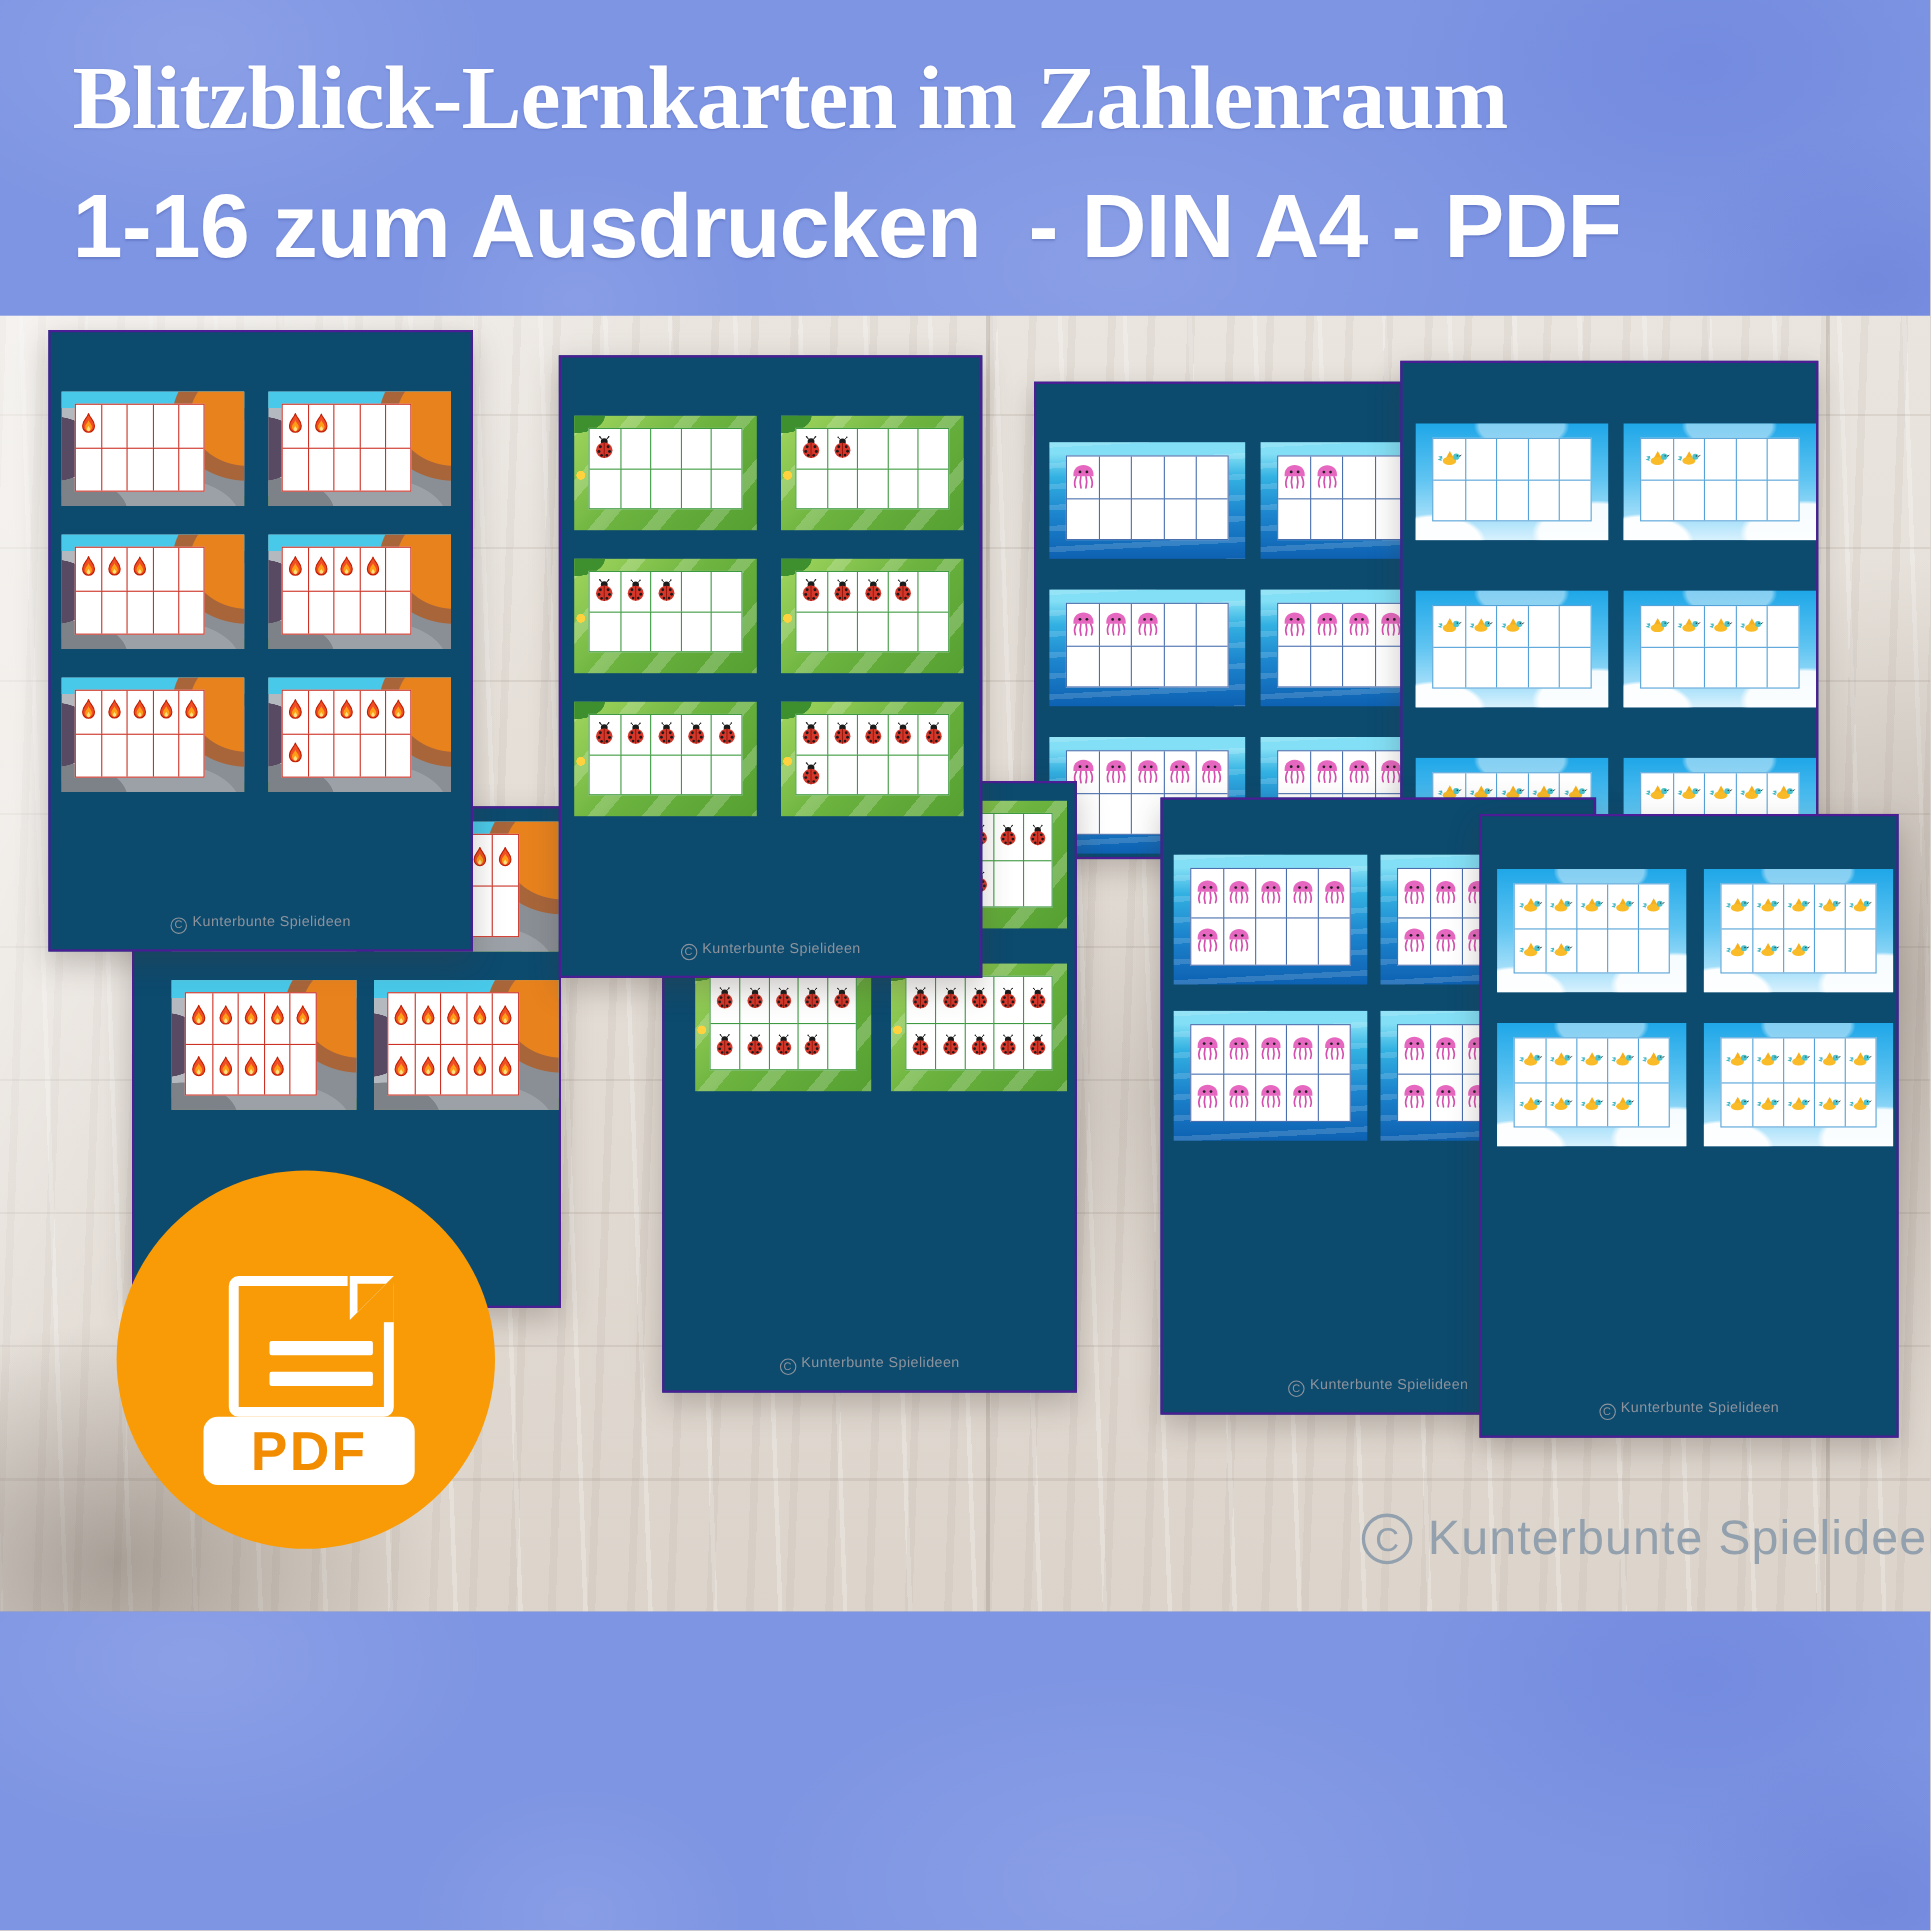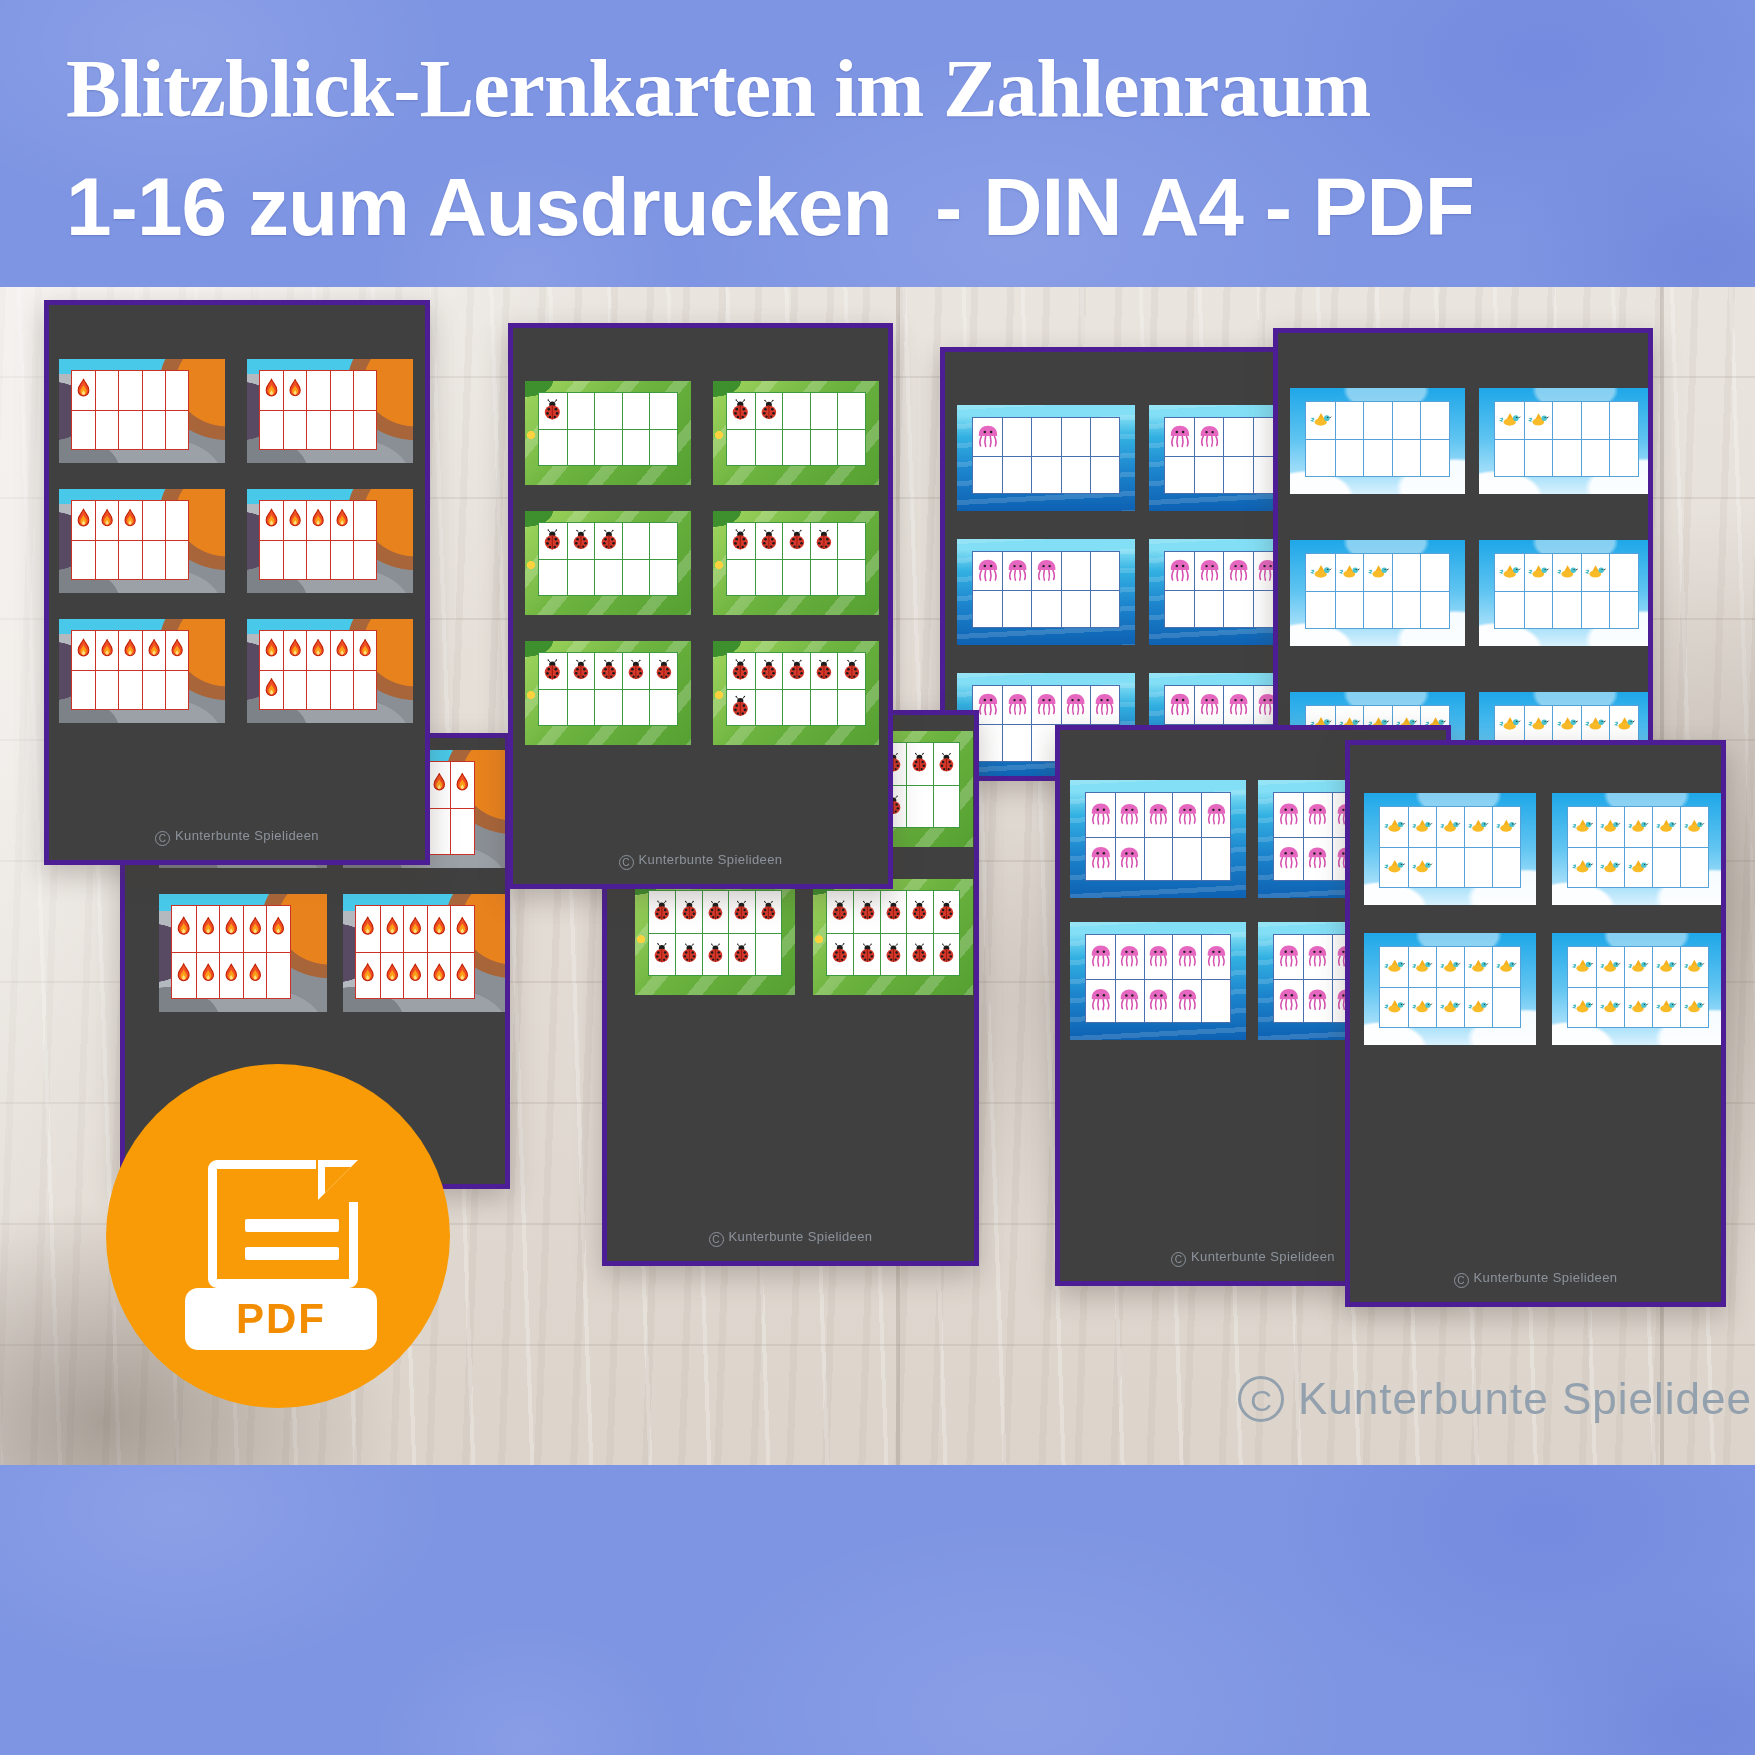--- a/index.html
+++ b/index.html
@@ -41,21 +41,21 @@
       linear-gradient(90deg, transparent 896px, rgba(120,110,100,.22) 896px, rgba(120,110,100,.22) 900px, transparent 900px),
       linear-gradient(90deg, transparent 1660px, rgba(120,110,100,.22) 1660px, rgba(120,110,100,.22) 1664px, transparent 1664px),
       repeating-linear-gradient(180deg, rgba(140,128,118,.16) 0 2px, transparent 2px 121px),
       repeating-linear-gradient(92deg, rgba(160,148,138,.10) 0 7px, transparent 7px 36px),
       repeating-linear-gradient(88deg, rgba(255,255,255,.24) 0 4px, transparent 4px 59px),
       linear-gradient(180deg, #eae5df, #dcd4cb);
   }
 
   
   .page{
-    position:absolute;background:#404040;border:5px solid #4c1d95;overflow:hidden;
+    position:absolute;background:#0c4a6e;border:2px solid #4c1d95;overflow:hidden;
     box-shadow:0 10px 26px rgba(70,58,50,.28);
   }
   .cardgrid{
     display:grid;grid-template-columns:repeat(2,var(--cw));grid-auto-rows:var(--ch);
     gap:var(--rg) var(--cg);padding:var(--pt) var(--pr,10px) 0 var(--pl);
   }
   .card{position:relative;}
   .tf{
     position:absolute;background:#fff;display:grid;
     grid-template-columns:repeat(5,1fr);grid-template-rows:1fr 1fr;
@@ -132,21 +132,21 @@
   #pdf-doc .bar{position:absolute;left:28px;width:94px;height:13px;background:#fff;border-radius:2px;}
   #pdf-doc .bar1{top:50px;}
   #pdf-doc .bar2{top:78px;}
   #pdf-fold-mask{position:absolute;right:-9px;top:-9px;width:42px;height:42px;background:#f89b06;}
   #pdf-fold{position:absolute;right:-9px;top:-9px;width:0;height:0;
     border-bottom:40px solid transparent;border-left:40px solid #fff;}
   #pdf-fold-inner{position:absolute;right:-2px;top:-2px;width:0;height:0;
     border-bottom:26px solid transparent;border-left:26px solid #f89b06;}
   #pdf-label{position:absolute;left:79px;top:224px;width:192px;height:62px;background:#fff;
     border-radius:13px;display:flex;align-items:center;justify-content:center;}
-  #pdf-label span{color:#f28c00;font-size:42px;font-weight:800;letter-spacing:2px;}
+  #pdf-label span{color:#f28c00;font-size:50px;font-weight:800;letter-spacing:2px;}
 
   
   #watermark{position:absolute;left:1238px;top:1374px;z-index:9;display:flex;align-items:center;gap:14px;
     color:#93a0ad;}
   #watermark .wm-c{width:46px;height:46px;border:3px solid #93a0ad;border-radius:50%;
     font-size:30px;line-height:44px;text-align:center;flex:0 0 auto;}
   #watermark .wm-t{font-size:44px;letter-spacing:1px;font-weight:400;white-space:nowrap;}
 </style>
 </head>
 <body>

